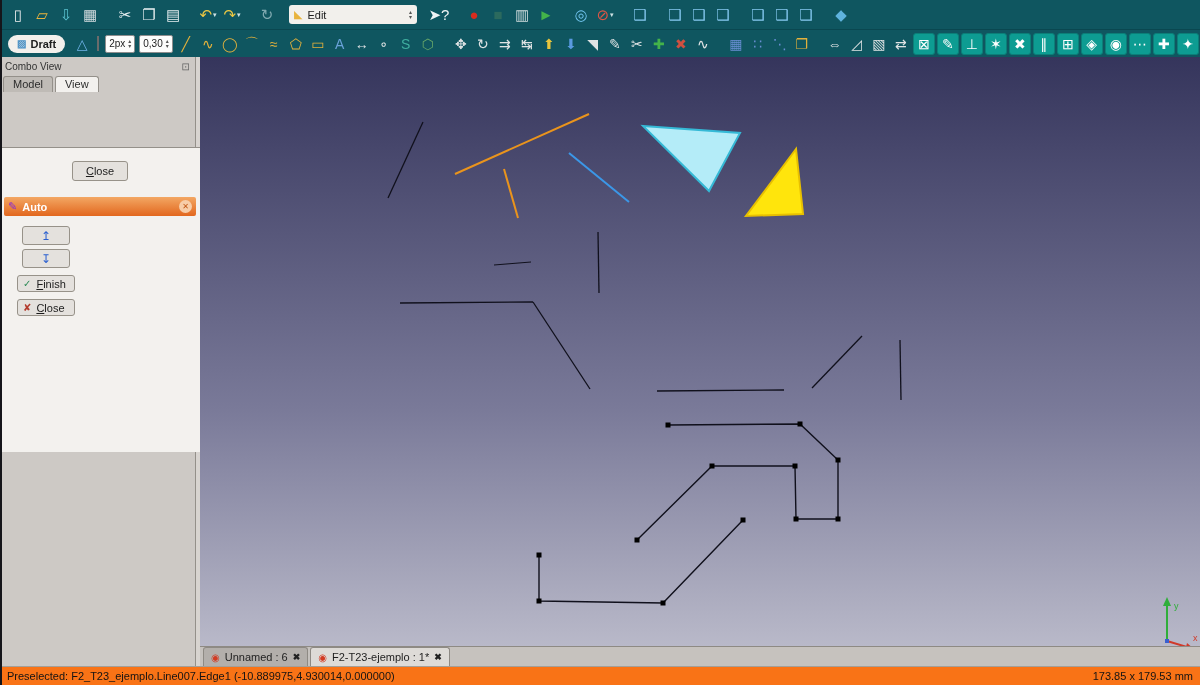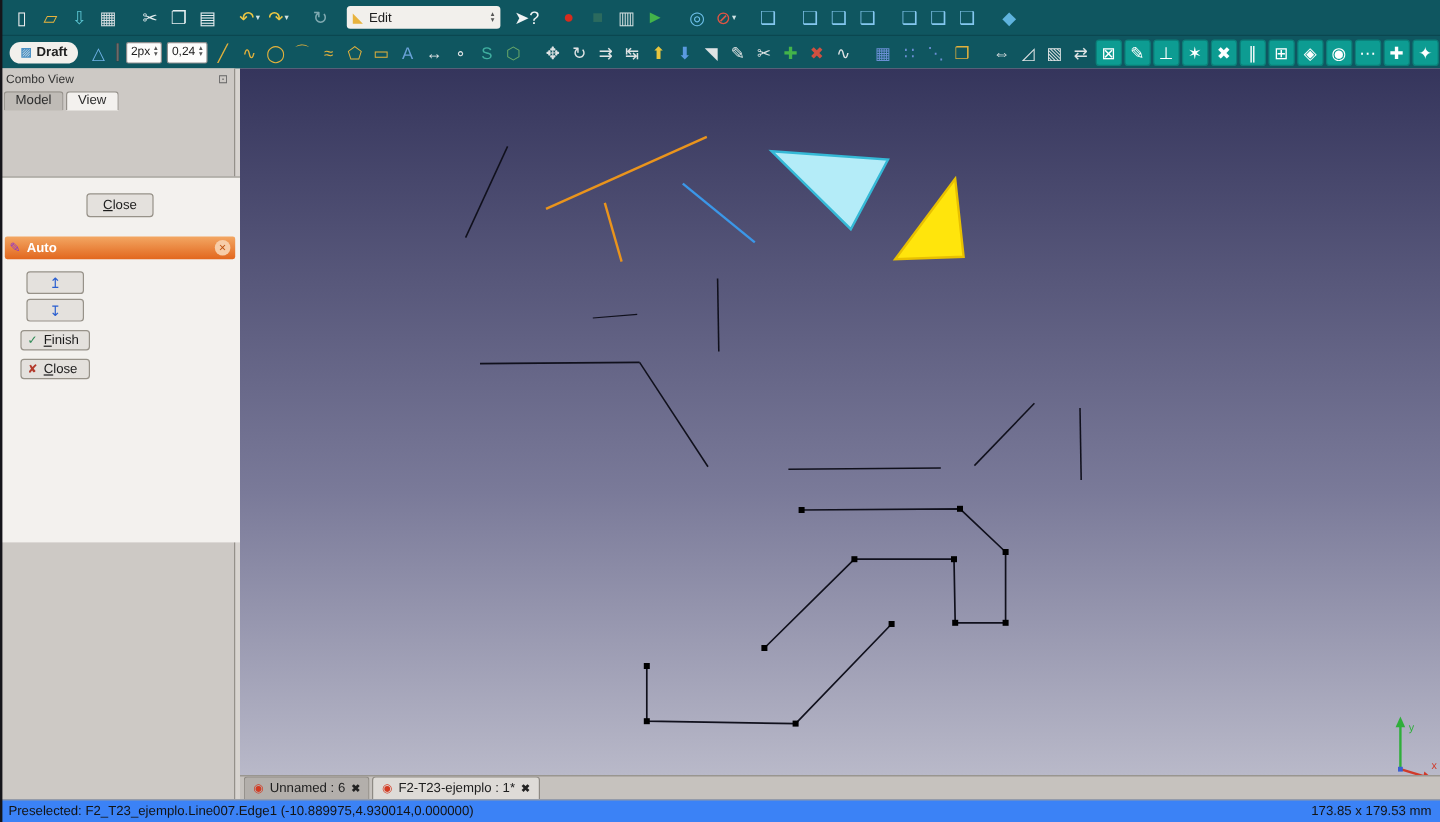--- a/index.html
+++ b/index.html
@@ -65,21 +65,21 @@
   
   #doctabs{position:absolute;left:200px;top:646px;width:1000px;height:20px;background:#c6c2be;
            border-top:1px solid #8e8a84;display:flex;align-items:flex-end;padding-left:3px;gap:2px;box-sizing:border-box;}
   .doctab{display:flex;align-items:center;gap:5px;height:18px;padding:0 7px;background:#b3afab;
           border:1px solid #8e8a84;border-bottom:none;border-radius:3px 3px 0 0;font-size:11px;color:#1e1e1e;}
   .doctab.active{background:#dedbd7;}
   .doc-ic{color:#d33b23;font-size:10px;}
   .doc-x{font-size:9px;font-weight:bold;color:#222;}
 
   
-  #statusbar{position:absolute;left:0;top:666px;width:1200px;height:19px;background:#3b82f6;
+  #statusbar{position:absolute;left:0;top:666px;width:1200px;height:19px;background:#f97316;
              border-top:1px solid #a39f99;display:flex;align-items:center;justify-content:space-between;
              padding:0 7px;font-size:11px;color:#141414;box-sizing:border-box;}
 </style>
 </head>
 <body>
 
 <div id="app">
   <div id="left-edge"></div>
 
   <div id="toolbar-top">
@@ -192,21 +192,21 @@
     <span class="tbicon" style="color:#6fb3e8;">△</span>
     <span class="swatch"></span>
     <div class="spinbox">
       <span>2px</span>
       <span class="spin-col">
         <span>▴</span>
           <span>▾</span>
       </span>
     </div>
     <div class="spinbox">
-      <span>0,24</span>
+      <span>0,30</span>
       <span class="spin-col">
         <span>▴</span>
           <span>▾</span>
       </span>
     </div>
     <span class="tbsep"></span>
     <span style="display:flex;align-items:center;">
         <span class="tbicon">
           <span style="color: rgb(226, 177, 60);">╱</span>
         </span>

